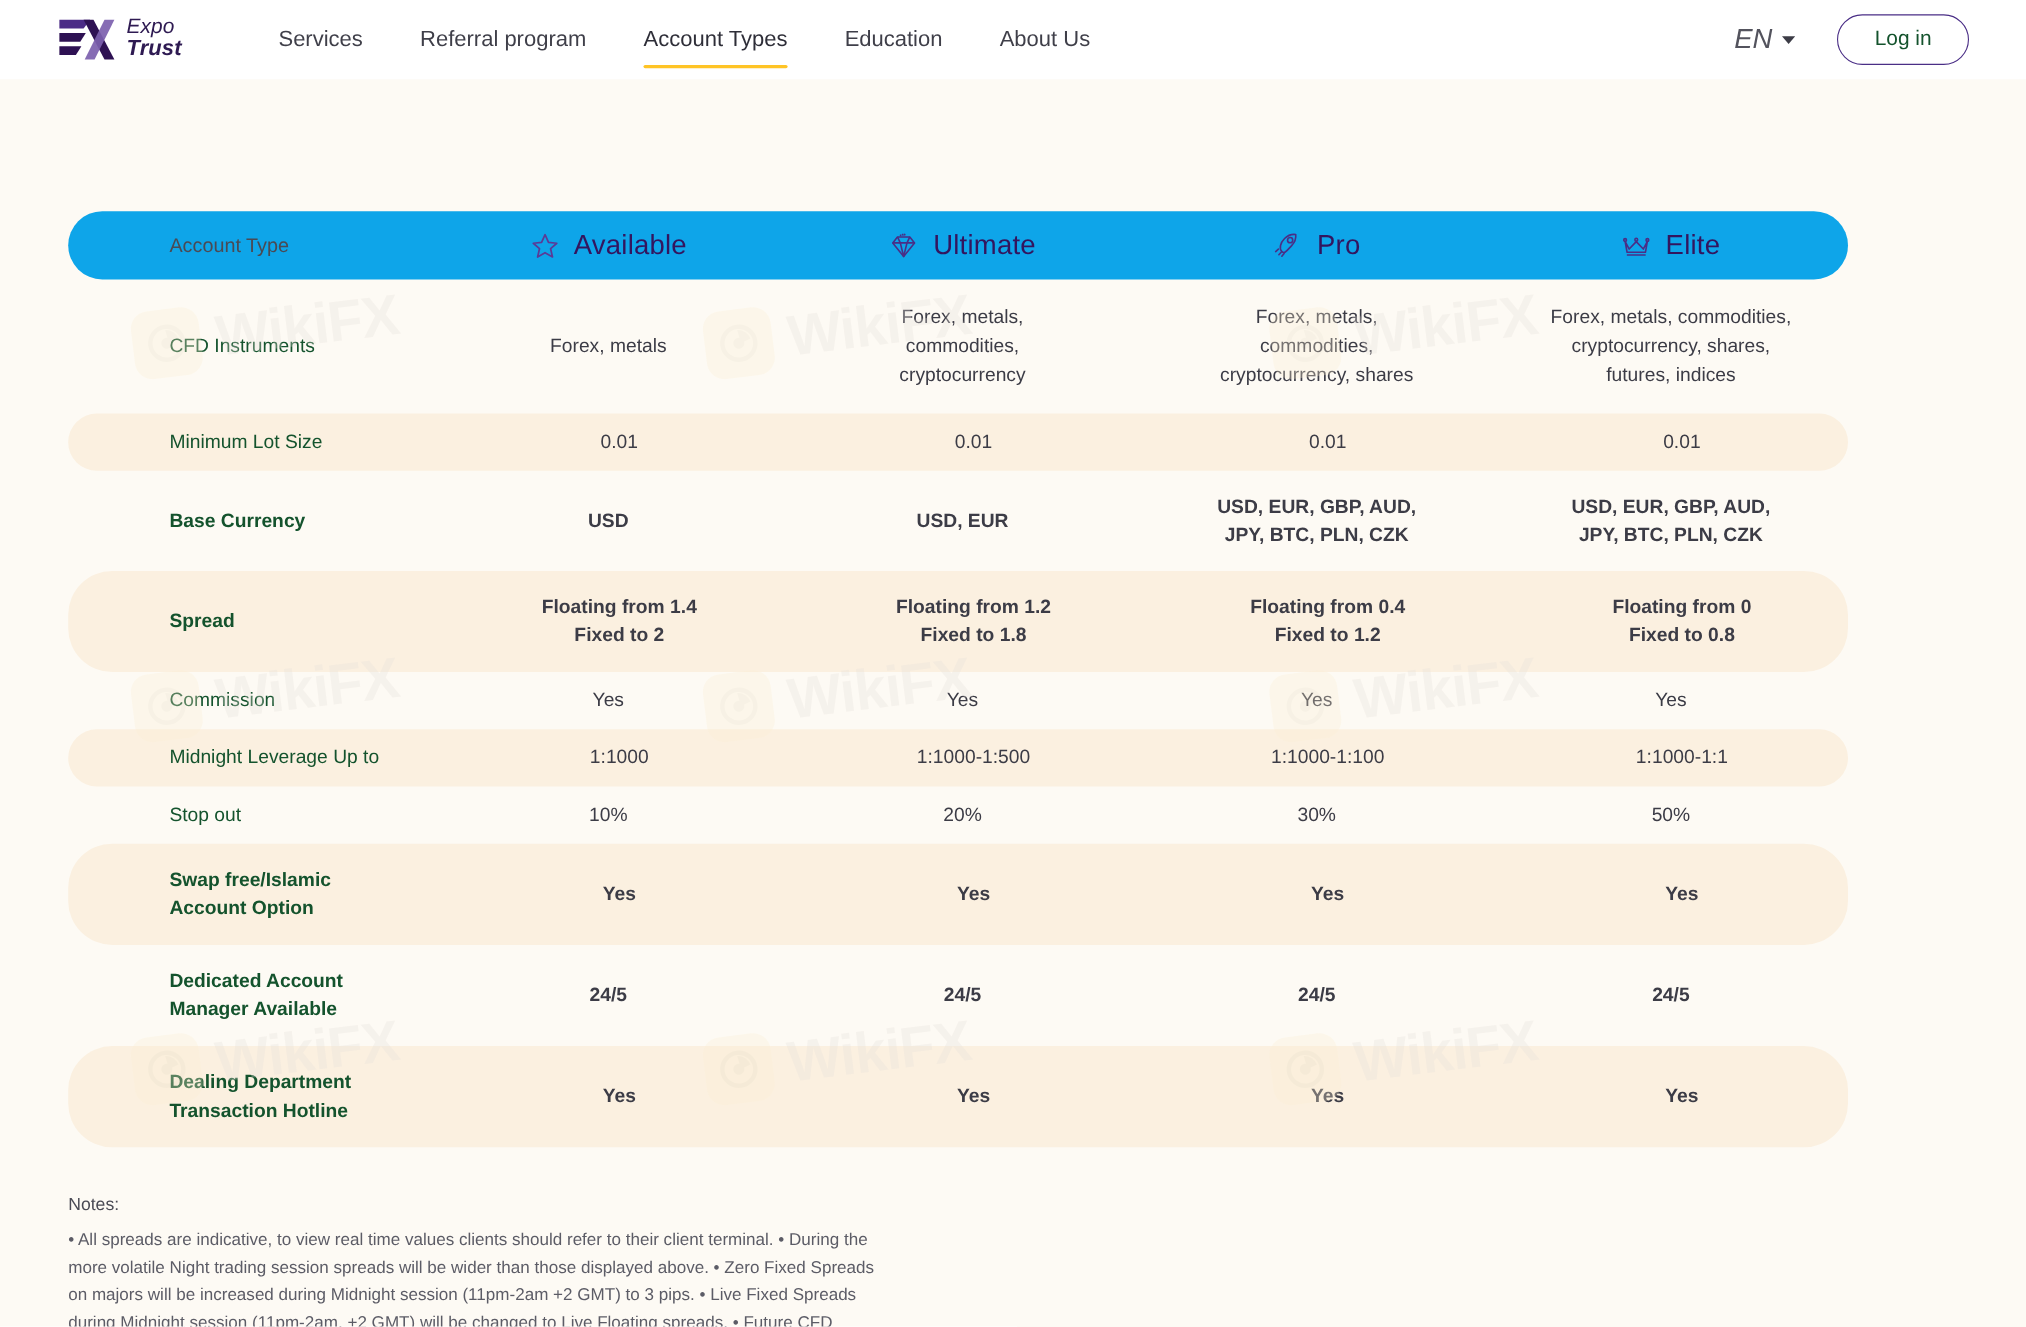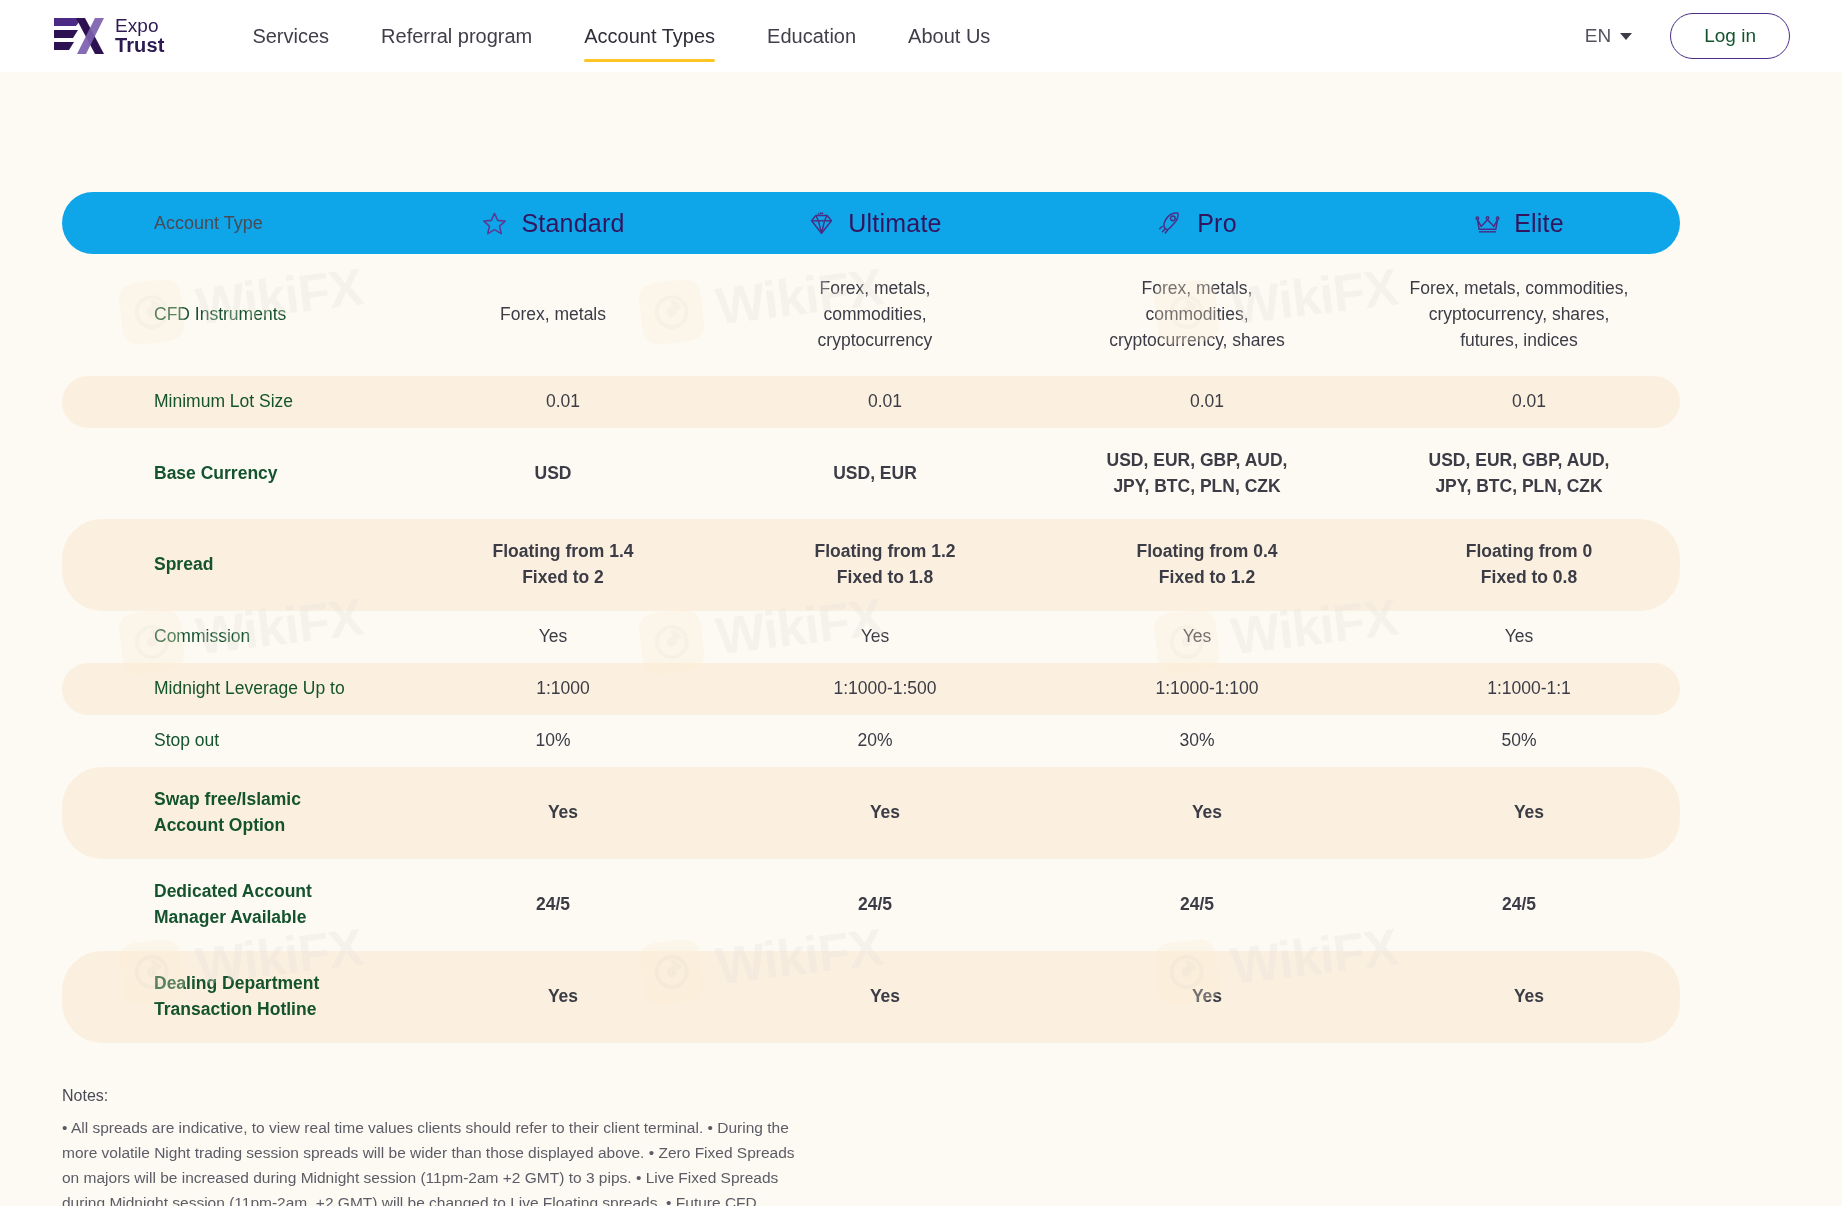--- a/index.html
+++ b/index.html
@@ -31,24 +31,24 @@
     width: 1842px;
     height: 72px;
     background: #FFFFFF;
     display: flex;
     align-items: center;
     z-index: 30;
   }
 
   .logo {
     display: flex;
-    align-items: center;
     margin-left: 52px;
     gap: 9px;
     cursor: pointer;
+    font-style: italic;
   }
   .logo-mark { width: 54px; height: 42px; flex: none; }
   .logo-text {
     display: flex;
     flex-direction: column;
     line-height: 1.02;
     color: #2E1A52;
   }
   .logo-text .l1 { font-size: 19px; font-weight: 400; letter-spacing: .1px; }
   .logo-text .l2 { font-size: 20px; font-weight: 700; letter-spacing: .1px; }
@@ -82,23 +82,24 @@
     margin-left: auto;
     margin-right: 52px;
     display: flex;
     align-items: center;
     gap: 38px;
   }
   .lang {
     display: flex;
     align-items: center;
     gap: 9px;
-    font-size: 19px;
+    font-size: 25px;
     color: #53535D;
     cursor: pointer;
+    font-style: italic;
   }
   .caret {
     width: 0; height: 0;
     border-left: 6px solid transparent;
     border-right: 6px solid transparent;
     border-top: 7px solid #3C3C46;
   }
   .login-btn {
     border: 1.6px solid #4A2E86;
     color: #14532d;
@@ -275,21 +276,21 @@
   <div class="table">
 
     <div class="row header-row">
       <div class="cell-label">Account Type</div>
 
       <div class="cell-val">
         <div class="plan">
           <svg class="plan-icon" viewBox="0 0 24 24" fill="none" stroke="#5B3A96" stroke-width="1.4" stroke-linejoin="round">
             <path d="M12 3 L14.8 9.2 L21.5 9.9 L16.5 14.3 L18 21 L12 17.5 L6 21 L7.5 14.3 L2.5 9.9 L9.2 9.2 Z"></path>
           </svg>
-          <span class="plan-name">Standard</span>
+          <span class="plan-name">Available</span>
         </div>
       </div>
 
       <div class="cell-val">
         <div class="plan">
           <svg class="plan-icon" viewBox="0 0 24 24" fill="none" stroke="#4A2E86" stroke-width="1.3" stroke-linejoin="round">
             <path d="M3.2 9.6 L7 4.8 L17 4.8 L20.8 9.6 L12 20.6 Z"></path>
             <path d="M3.2 9.6 H20.8"></path>
             <path d="M7 4.8 L9.3 9.6 L12 20.6 L14.7 9.6 L17 4.8"></path>
             <path d="M11 2.3 L11.4 3.6 M13 2.3 L12.6 3.6 M9.2 2.9 L9.9 4"></path>

